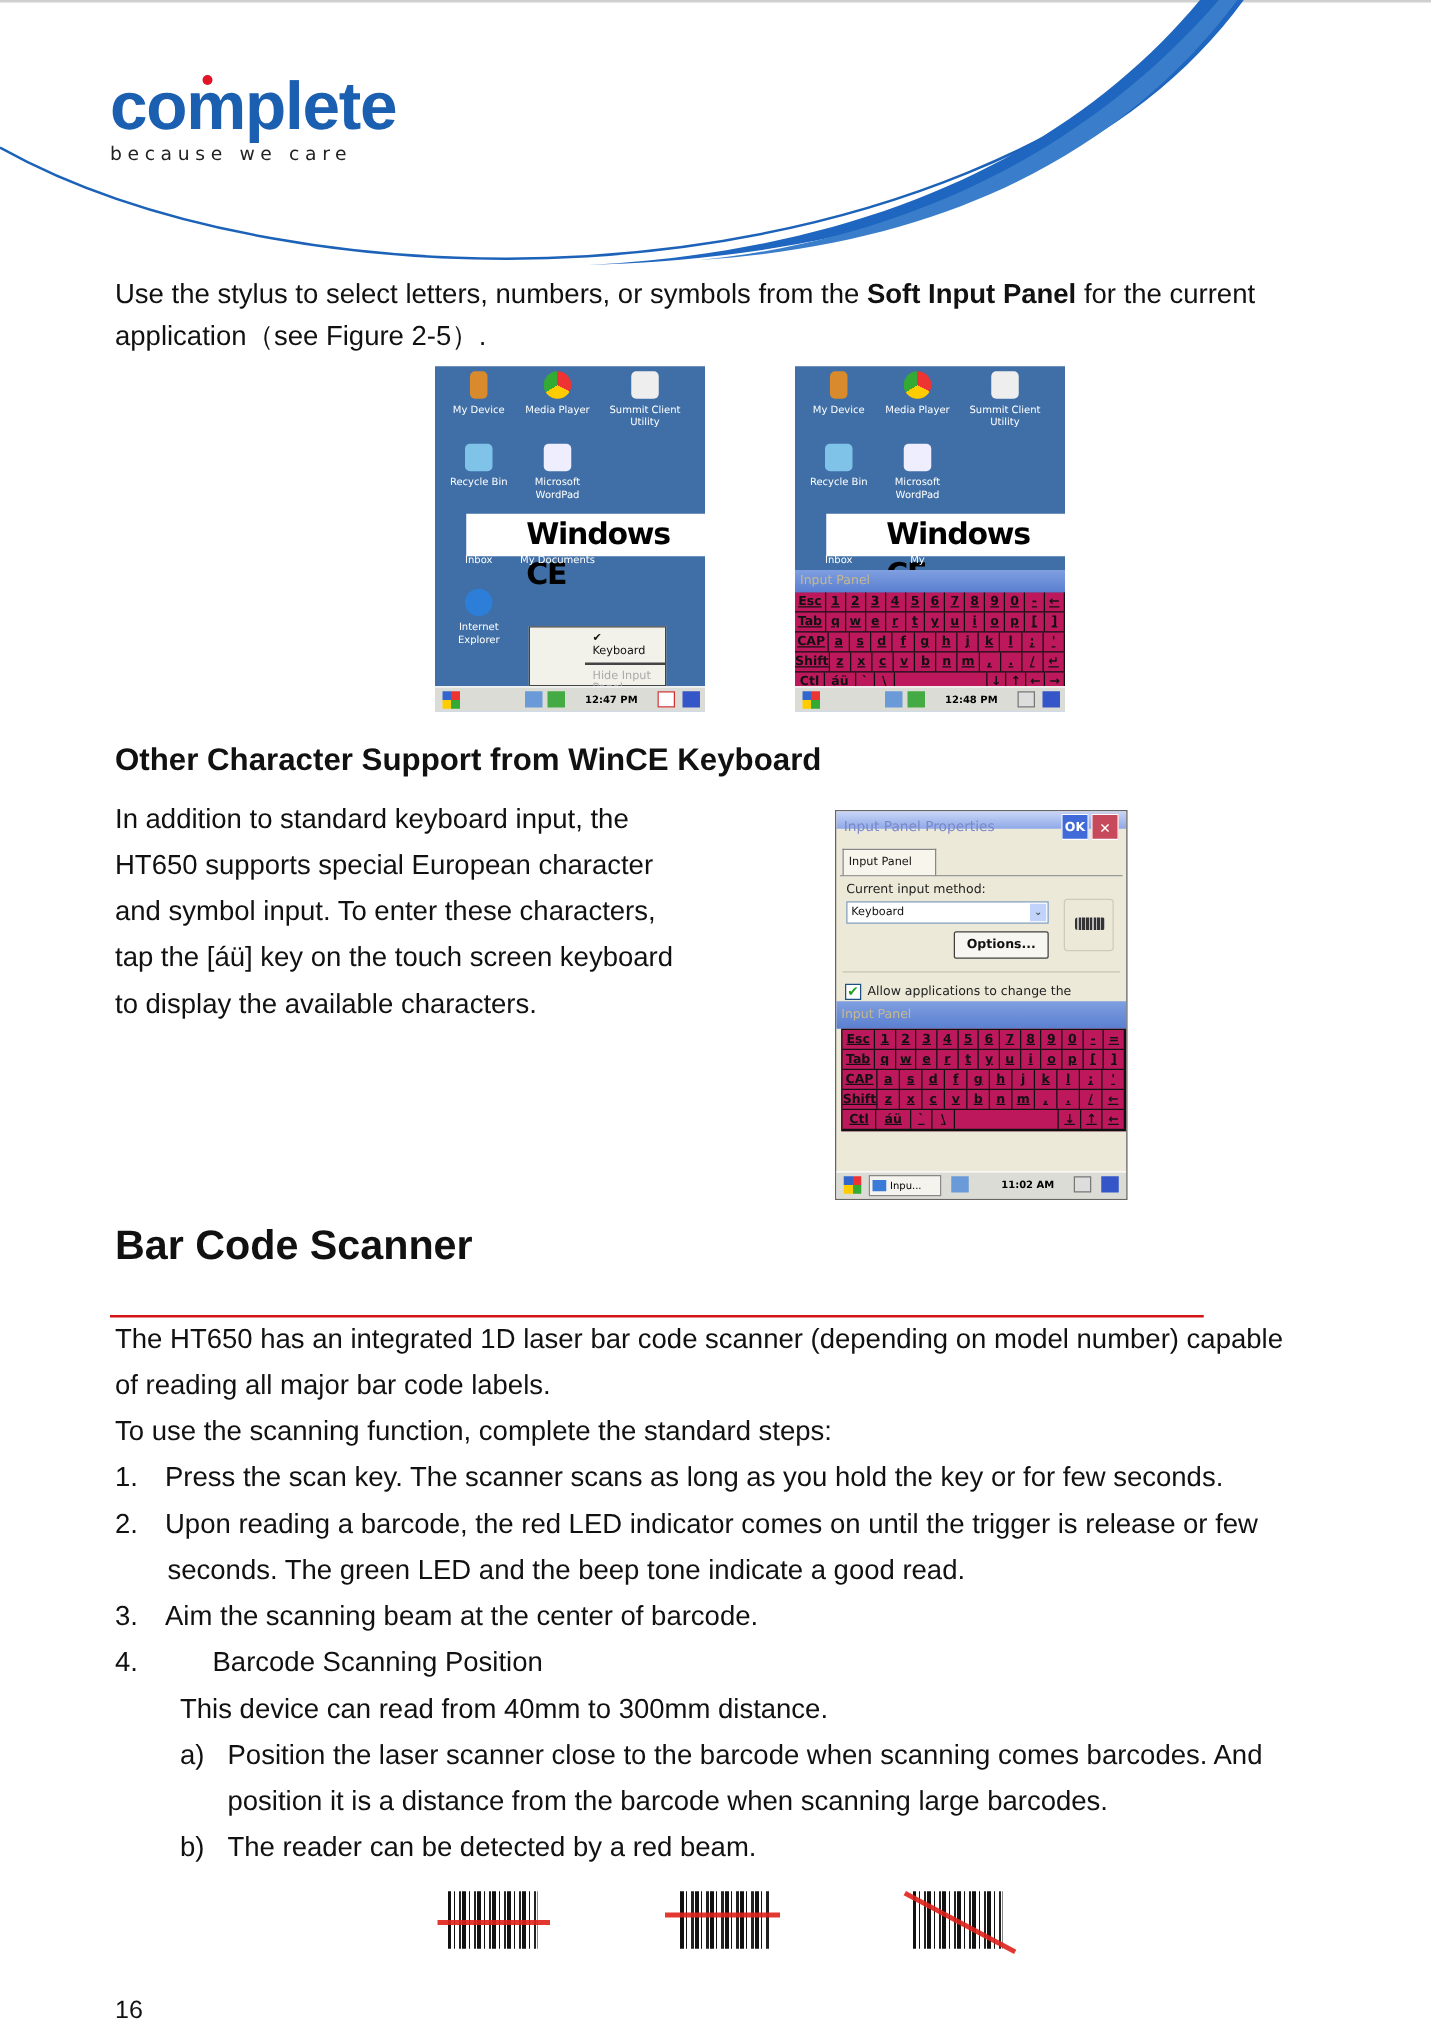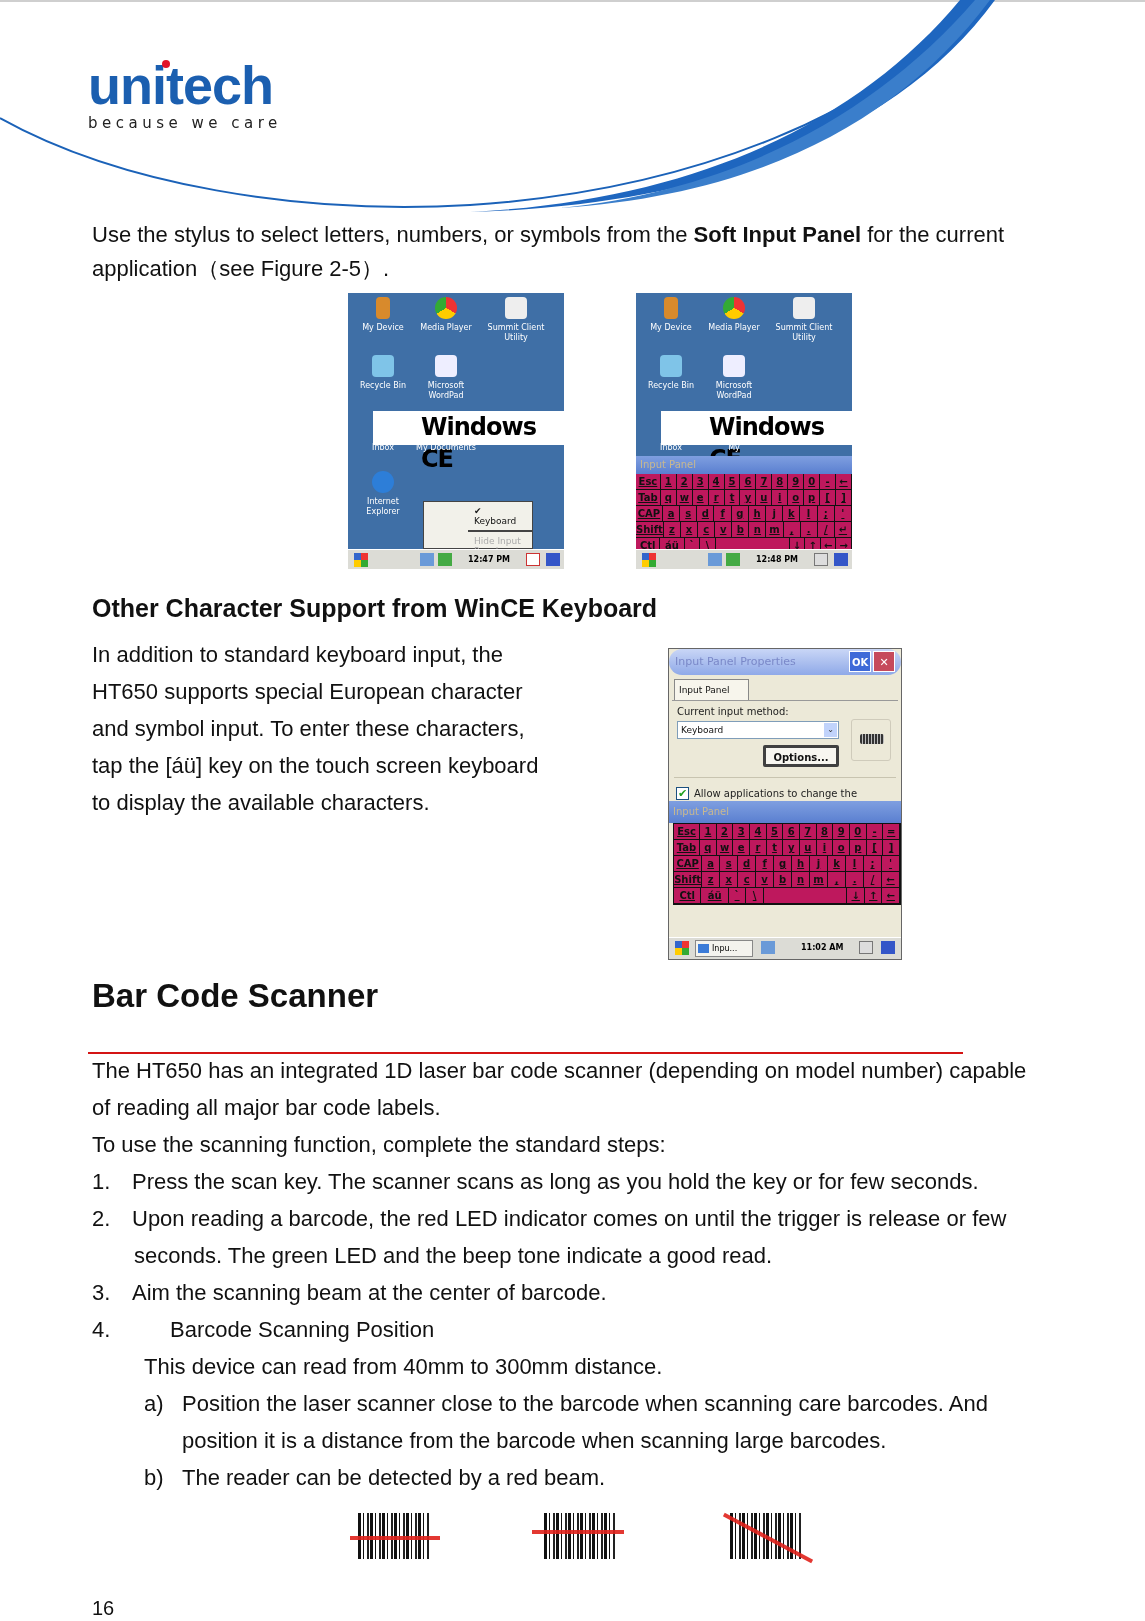--- a/index.html
+++ b/index.html
@@ -21,48 +21,48 @@
   .taskbar { position: absolute; left: 0; bottom: 0; width: 100%; height: 20px; background: #dcdcd6; border-top: 1px solid #fff; font-size: 8px; color: #000; }
   .tb-start { position: absolute; left: 6px; top: 3px; width: 14px; height: 14px; background: conic-gradient(#e33 0 25%, #3a3 0 50%, #fc0 0 75%, #36c 0); }
   .tb-time { position: absolute; font-weight: bold; top: 5px; }
   .tb-icon { position: absolute; top: 3px; width: 14px; height: 13px; }
   .menu { position: absolute; background: #f2f1ea; border: 1px solid #444; font-size: 9px; }
   .kb { position: absolute; background: #be185d; text-decoration: underline; }
   .kb-row { display: flex; height: 16px; border-bottom: 1px solid #111; }
   .key { border-right: 1px solid #111; font-size: 10px; font-weight: bold; text-align: center; line-height: 15px; color: #111; flex: 1; }
   .panel-bar { position: absolute; background: linear-gradient(#7f9fe0,#5a7fd0); color: #c8b890; font-size: 10px; padding-left: 4px; }
   .dialog { position: absolute; background: #ece9d8; overflow: hidden; font-family: "DejaVu Sans", sans-serif; border: 1px solid #666; }
-  .dlg-title { height: 26px; background: linear-gradient(#c9d6f6,#8fa9e8); color: #7a88c8; font-size: 11px; line-height: 26px; padding-left: 6px; position: relative; border-radius: 13px; }
+  .dlg-title { height: 14px; background: linear-gradient(#c9d6f6,#8fa9e8); color: #7a88c8; font-size: 11px; line-height: 26px; padding-left: 6px; position: relative; }
   .ok-btn { position: absolute; right: 30px; top: 2px; width: 22px; height: 21px; background: #3f6ad8; color: #fff; font-size: 10px; font-weight: bold; text-align: center; line-height: 21px; border: 1px solid #fff; }
   .x-btn { position: absolute; right: 6px; top: 2px; width: 22px; height: 21px; background: #c64a5c; color: #fff; font-size: 11px; font-weight: bold; text-align: center; line-height: 21px; border: 1px solid #fff; }
   .tab { position: absolute; left: 5px; top: 30px; width: 75px; height: 22px; border: 1px solid #888; border-bottom: none; background: #f7f5ec; font-size: 9px; line-height: 20px; padding-left: 4px; }
   .lbl { position: absolute; font-size: 10px; color: #222; }
   .select { position: absolute; background: #fff; border: 1px solid #7f9db9; font-size: 9px; line-height: 16px; padding-left: 3px; }
   .sel-arrow { position: absolute; right: 1px; top: 1px; width: 13px; height: 14px; background: #c1d3fb; color: #333; font-size: 8px; text-align: center; line-height: 14px; }
-  .options-btn { position: absolute; background: #f7f6f0; border: 3px solid #404040; border-radius: 2px; font-size: 10px; font-weight: bold; text-align: center; line-height: 20px; }
+  .options-btn { position: absolute; background: #f7f6f0; border: 1px solid #404040; border-radius: 2px; font-size: 10px; font-weight: bold; text-align: center; line-height: 20px; }
   .kb-preview { position: absolute; border: 1px solid #cfcbbb; border-radius: 3px; }
   .kb-glyph { position: absolute; left: 8px; top: 14px; width: 24px; height: 10px; background: repeating-linear-gradient(90deg,#333 0 2px,#bbb 2px 3px); border-radius: 2px; }
   .checkbox { position: absolute; width: 13px; height: 13px; border: 1px solid #1c5180; background: #fff; color: #21a121; font-size: 11px; line-height: 11px; text-align: center; font-weight: bold; }
   .barcode-fig { position: absolute; }
   .bc { position: absolute; height: 46px; background: repeating-linear-gradient(90deg,#111 0 3px,#fff 3px 5px,#111 5px 6px,#fff 6px 9px,#222 9px 11px,#fff 11px 12px); filter: blur(0.6px); }
   .beam { position: absolute; height: 4px; background: #e0221c; opacity: 0.9; }
   .pagenum { position: absolute; left: 92px; top: 1597px; font-size: 20px; }
 </style>
 </head>
 <body>
 
 <div class="topline"></div>
 <svg class="swoosh" width="1145" height="220" viewBox="0 0 1145 220">
   <path d="M0,118 C120,185 300,215 470,205 C700,190 880,110 985,0" fill="none" stroke="#1b62b8" stroke-width="2"></path>
   <path d="M470,212 C700,200 860,120 960,0 L995,0 C900,130 720,205 470,212 Z" fill="#1e66bf"></path>
   <path d="M560,208 C740,190 880,110 975,0 L990,0 C900,120 760,195 560,208 Z" fill="#3a7ecb"></path>
 </svg>
 
 <div class="logo">
-  <div class="logo-word">unitech</div>
+  <div class="logo-word">complete</div>
   <div class="logo-dot"></div>
   <div class="logo-tag">because we care</div>
 </div>
 
 <div class="p" style="left:92px; top:216px;text-align:center;">
   <span>Use the stylus to select letters, numbers, or symbols from the </span><b>Soft Input Panel</b><span> for the current</span>
 </div>
 <div class="p" style="left:92px; top:250px;">application（see Figure 2-5）.</div>
 
 <div class="screen" style="left:348px; top:293px; width:216px; height:276px;">
@@ -302,21 +302,21 @@
 <div class="p" style="left:132px; top:1163px;">Press the scan key. The scanner scans as long as you hold the key or for few seconds.</div>
 <div class="p" style="left:92px; top:1200px;"><span>2.</span></div>
 <div class="p" style="left:132px; top:1200px;">Upon reading a barcode, the red LED indicator comes on until the trigger is release or few</div>
 <div class="p" style="left:134px; top:1237px;">seconds. The green LED and the beep tone indicate a good read.</div>
 <div class="p" style="left:92px; top:1274px;"><span>3.</span></div>
 <div class="p" style="left:132px; top:1274px;">Aim the scanning beam at the center of barcode.</div>
 <div class="p" style="left:92px; top:1311px;"><span>4.</span></div>
 <div class="p" style="left:132px; top:1311px;margin-left:38px;">Barcode Scanning Position</div>
 <div class="p" style="left:144px; top:1348px;">This device can read from 40mm to 300mm distance.</div>
 <div class="p" style="left:144px; top:1385px;"><span>a)</span></div>
-<div class="p" style="left:182px; top:1385px;">Position the laser scanner close to the barcode when scanning care barcodes. And</div>
+<div class="p" style="left:182px; top:1385px;">Position the laser scanner close to the barcode when scanning comes barcodes. And</div>
 <div class="p" style="left:182px; top:1422px;">position it is a distance from the barcode when scanning large barcodes.</div>
 <div class="p" style="left:144px; top:1459px;"><span>b)</span></div>
 <div class="p" style="left:182px; top:1459px;">The reader can be detected by a red beam.</div>
 
 <div class="barcode-fig" style="left:350px; top:1508px; width:520px; height:56px;">
   <div class="bc" style="left:8px; top:5px; width:72px;"></div>
   <div class="beam" style="left:0px; top:28px; width:90px;"></div>
   <div class="bc" style="left:194px; top:5px; width:72px;"></div>
   <div class="beam" style="left:182px; top:22px; width:92px;"></div>
   <div class="bc" style="left:380px; top:5px; width:72px;"></div>

